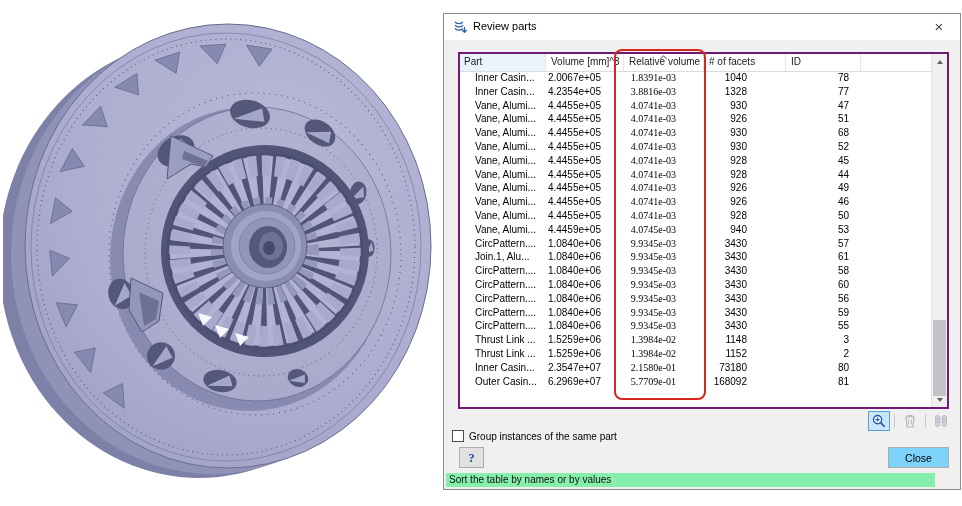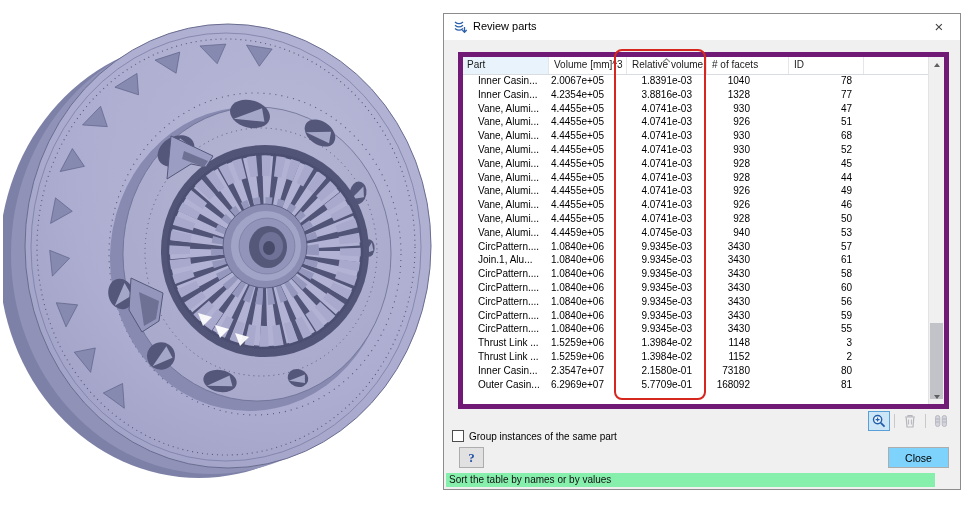--- a/index.html
+++ b/index.html
@@ -14,38 +14,38 @@
   .dialog{position:absolute;left:443px;top:13px;width:518px;height:477px;
           background:#f0f0f0;border:1px solid #8c8c8c;box-sizing:border-box;}
   .titlebar{position:absolute;left:0;top:0;width:100%;height:26px;background:#ffffff;}
   .title-icon{position:absolute;left:9px;top:5px;}
   .title-text{position:absolute;left:29px;top:6px;font-size:11px;color:#000;}
   .close-x{position:absolute;right:12px;top:3px;font-size:15px;color:#444;cursor:pointer;
            width:18px;text-align:center;line-height:20px;}
 
   
   .table{position:absolute;left:14px;top:38px;width:491px;height:357px;background:#fff;
-         border:5px solid #701a75;box-sizing:border-box;overflow:hidden;}
+         border:2px solid #701a75;box-sizing:border-box;overflow:hidden;}
   .thead{position:absolute;left:0;top:0;right:16px;height:17px;background:#fff;
          border-bottom:1px solid #d9dce0;display:flex;}
   .th{font-size:10px;color:#1a1a1a;line-height:16px;border-right:1px solid #e4e6ea;
       box-sizing:border-box;padding-left:5px;white-space:nowrap;overflow:hidden;}
   .c-part{width:86px;}
   .c-vol{width:78px;}
   .c-rel{width:80px;}
   .c-fac{width:82px;}
   .c-id{width:75px;}
   .c-empty{flex:1;border-right:none;}
   .th.c-part{background:#e8f3fc;padding-left:4px;}
   .tbody{position:absolute;left:0;top:17px;right:16px;bottom:0;}
   .tr{display:flex;height:13.8px;line-height:13.8px;}
   .td{font-size:10px;color:#000;box-sizing:border-box;white-space:nowrap;overflow:hidden;}
   .td.c-part{padding-left:15px;}
   .td.c-vol{text-align:right;padding-right:23px;}
-  .td.c-rel{text-align:right;padding-right:15px;}
+  .td.c-rel{text-align:right;padding-right:28px;font-family:Liberation Serif, serif;}
   .td.c-fac{text-align:right;padding-right:39px;}
   .td.c-id{text-align:right;padding-right:12px;}
 
   .sort-caret{position:absolute;left:199px;top:1px;width:9px;height:5px;}
 
   
   .vscroll{position:absolute;top:0;right:0;width:16px;height:100%;background:#f0f0f0;
            border-left:1px solid #e3e3e3;box-sizing:border-box;}
   .sb-arrow{position:absolute;left:0;width:15px;height:15px;display:flex;
             align-items:center;justify-content:center;}

